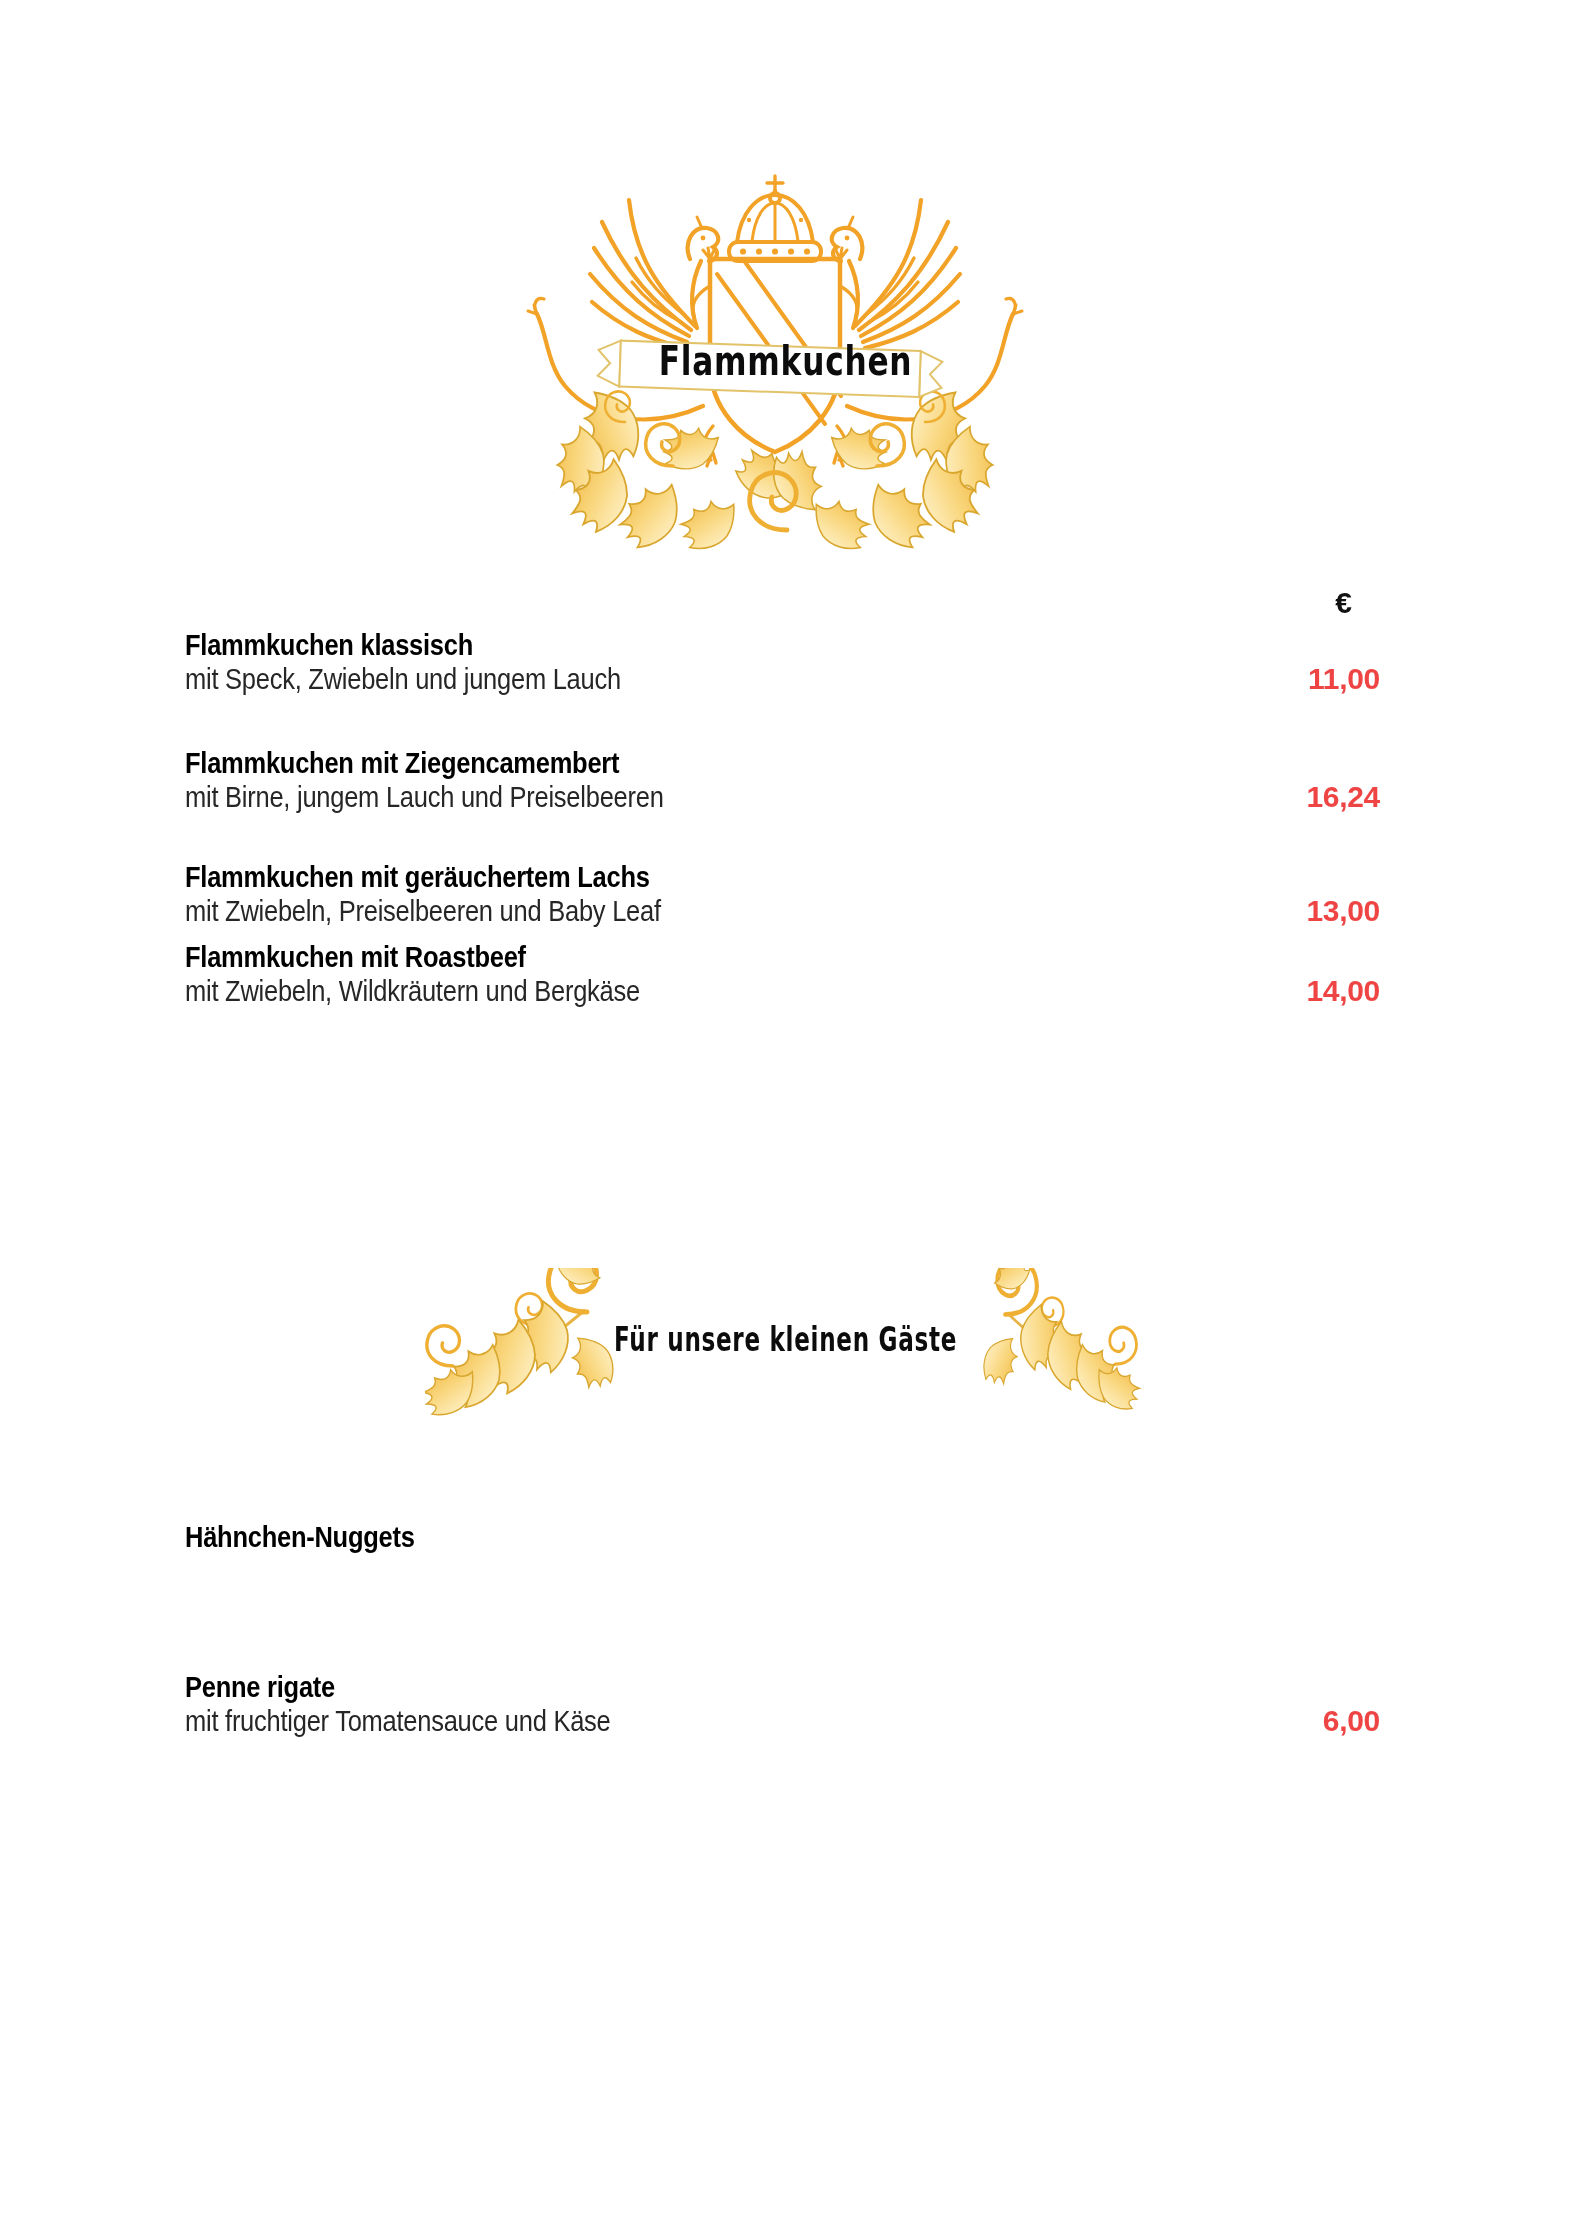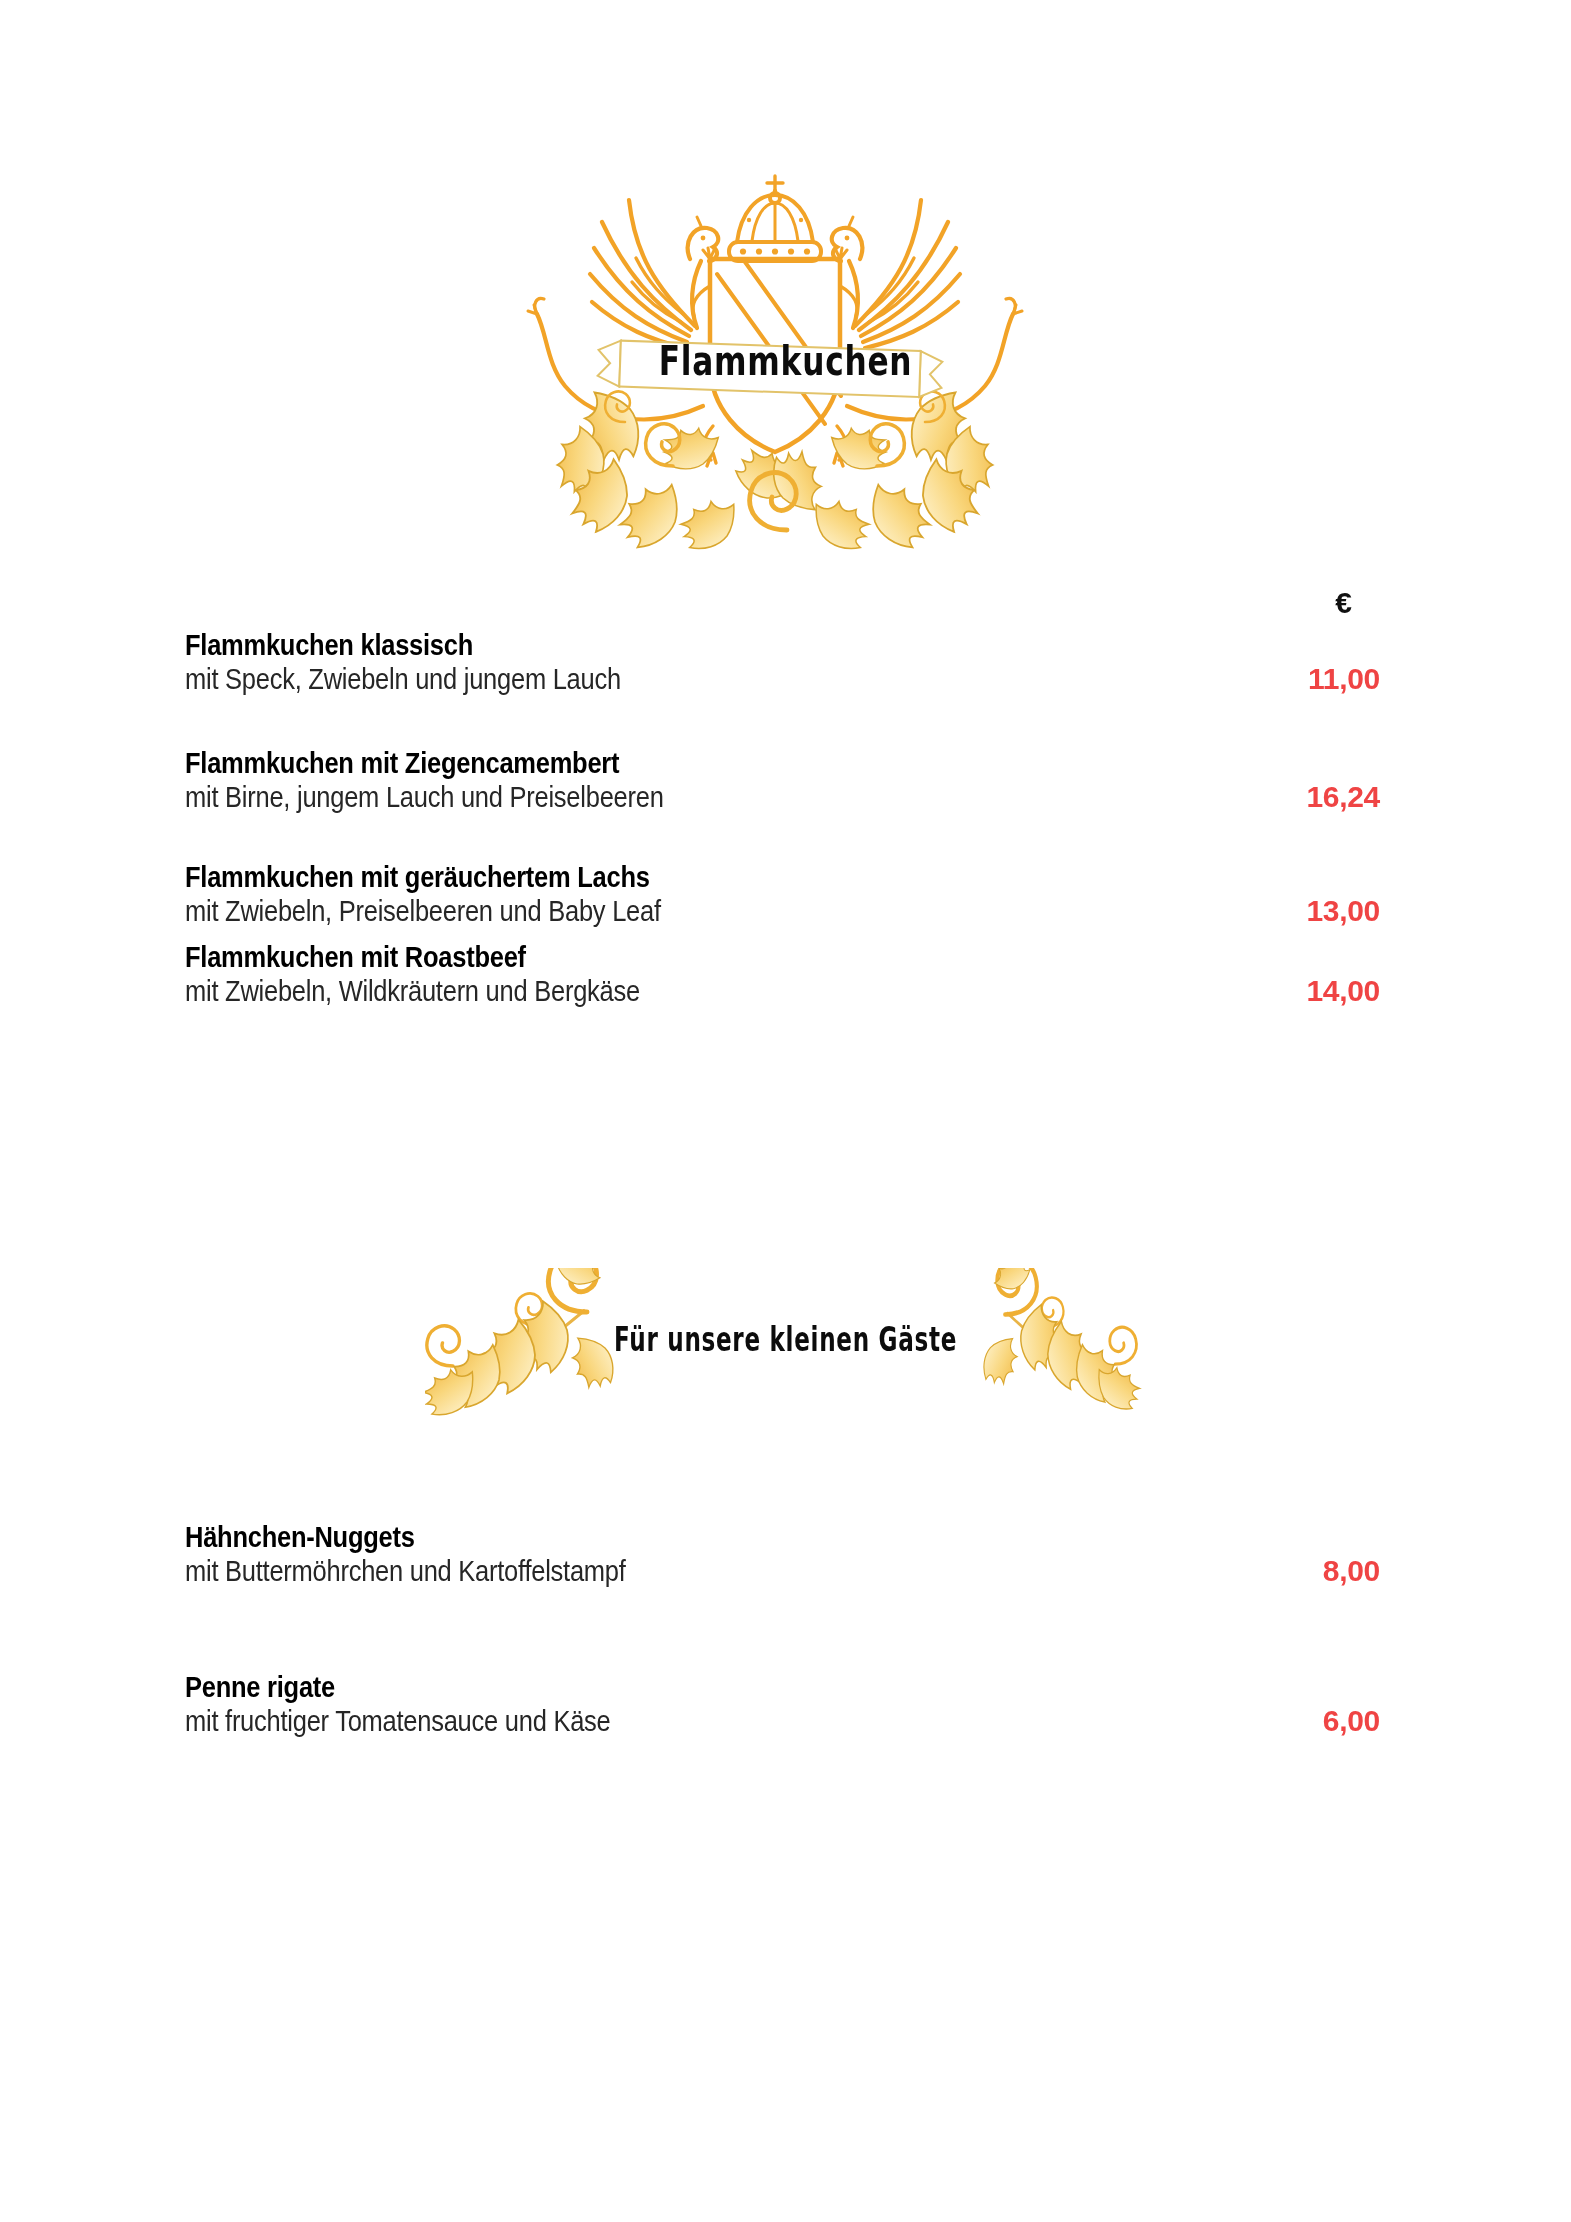--- a/index.html
+++ b/index.html
@@ -180,24 +180,20 @@
       <use href="#leaf" transform="translate(152,16) rotate(255) scale(0.7)"></use>
       <use href="#leaf" transform="translate(180,80) rotate(110) scale(0.85)"></use>
     </g>
     <use href="#kidsL" transform="translate(713,6) scale(-0.82,0.92)"></use>
   </svg>
 
   <div class="script-title kids-title">Für unsere kleinen Gäste</div>
 
   <div class="menu-item" style="top:1518px">
     <div class="item-name">Hähnchen-Nuggets</div>
-    <div class="item-row">
-      <span class="item-desc">mit Buttermöhrchen und Kartoffelstampf</span>
-      <span class="item-price">8,00</span>
-    </div>
   </div>
 
   <div class="menu-item" style="top:1668px">
     <div class="item-name">Penne rigate</div>
     <div class="item-row">
       <span class="item-desc">mit fruchtiger Tomatensauce und Käse</span>
       <span class="item-price">6,00</span>
     </div>
   </div>
 

